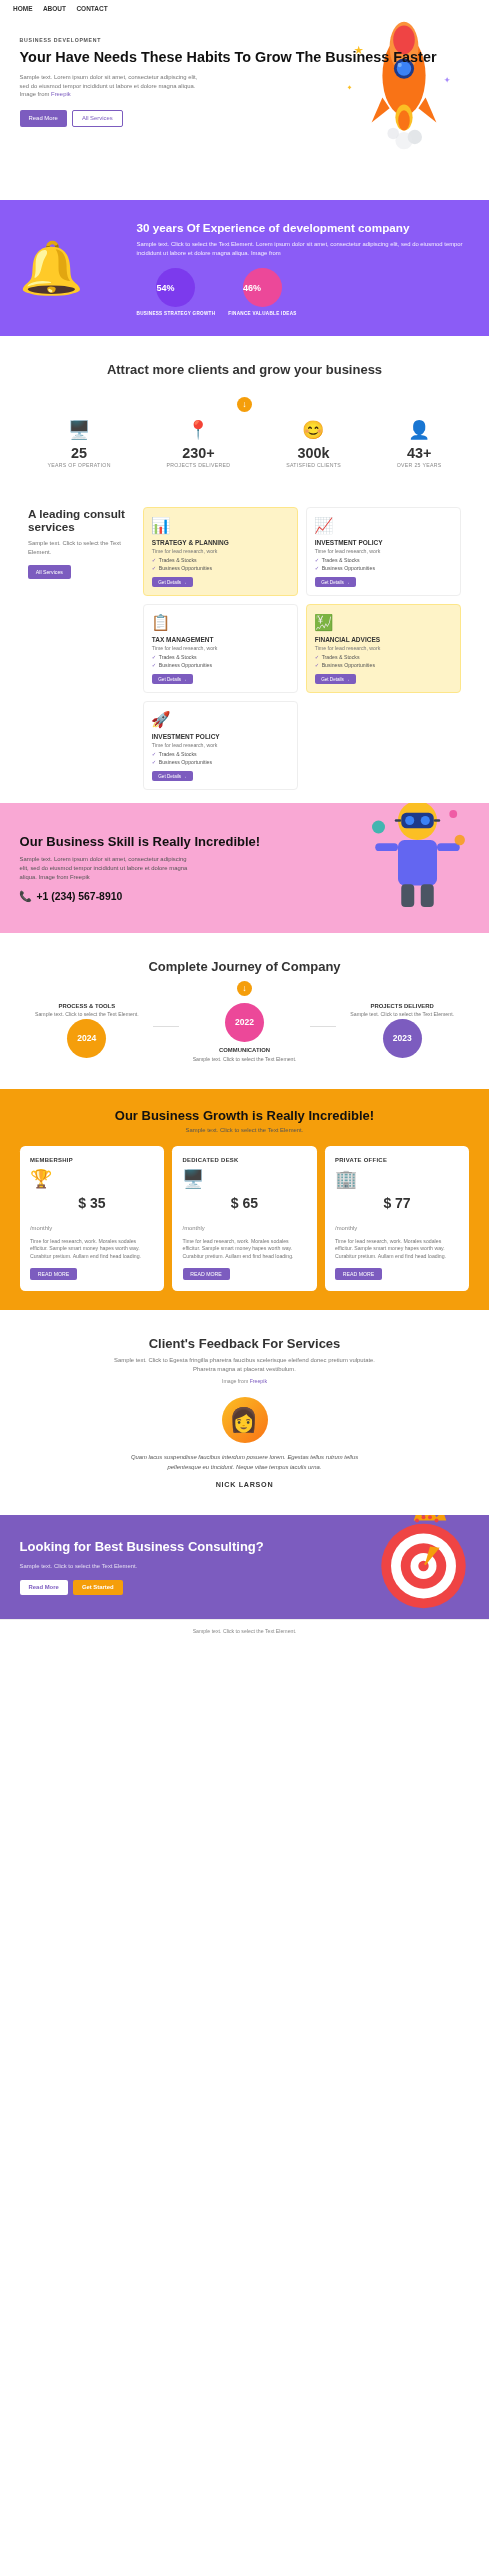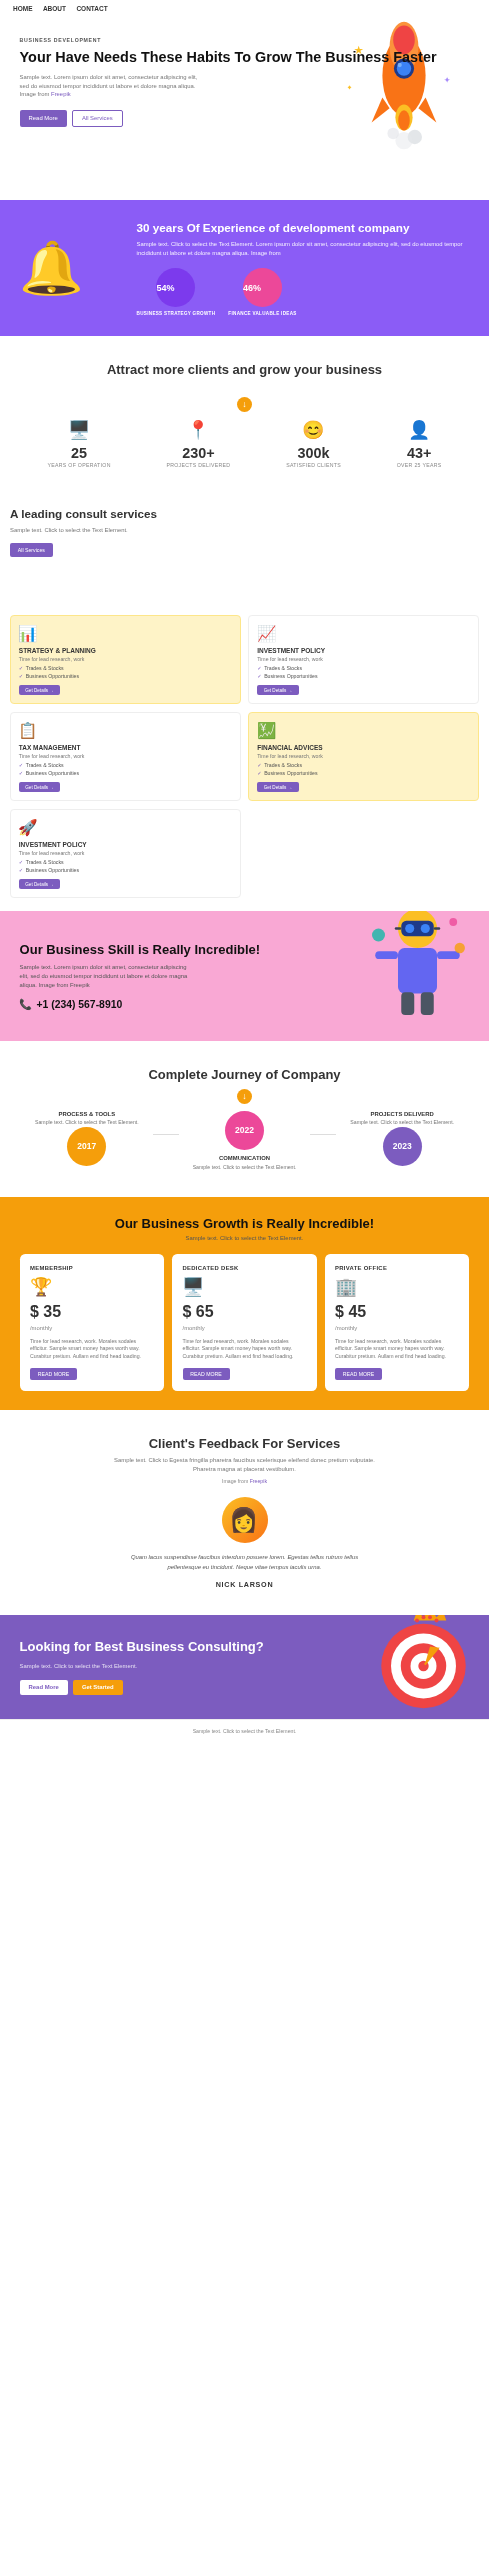--- a/index.html
+++ b/index.html
@@ -38,21 +38,21 @@
     
     .attract { padding: 26px 19.6px 13px; text-align: center; }
     .attract h2 { font-size: 13px; font-weight: 700; margin-bottom: 19.6px; }
     .stats-row { display: flex; justify-content: space-around; margin-bottom: 13px; }
     .stat-item { text-align: center; }
     .stat-icon { font-size: 18px; margin-bottom: 3.9px; }
     .stat-num { font-size: 14.4px; font-weight: 800; color: #333; }
     .stat-label { font-size: 5.2px; color: #888; text-transform: uppercase; letter-spacing: 0.3px; margin-top: 1.3px; }
 
     
-    .leading { padding: 13px 10px; display: flex; gap: 4px; flex-direction: column; }
+    .leading { padding: 13px 28px; display: flex; gap: 11px; }
     .leading-left { flex: 0 0 104px; }
     .leading-left h2 { font-size: 11.7px; font-weight: 800; margin-bottom: 6.5px; }
     .leading-left p { font-size: 5.9px; color: #777; line-height: 1.5; margin-bottom: 7.8px; }
     .btn-sm { background: #7c5cbf; color: #fff; border: none; padding: 3.9px 7.8px; border-radius: 2px; font-size: 5.2px; cursor: pointer; }
     .service-grid { flex: 1; display: grid; grid-template-columns: 1fr 1fr; gap: 7.8px; }
     .service-card { border: 0.7px solid #eee; border-radius: 3.9px; padding: 7.8px; background: #fff; }
     .service-card.yellow-bg { background: #fef3c7; border-color: #fde68a; }
     .sc-icon { font-size: 15.7px; margin-bottom: 3.9px; }
     .sc-title { font-size: 6.5px; font-weight: 700; margin-bottom: 2.6px; }
     .sc-sub { font-size: 5.2px; color: #777; margin-bottom: 2.6px; }
@@ -84,21 +84,21 @@
     .jt-line { flex: 0 0 26px; height: 1.3px; background: #ddd; margin-top: -13px; }
 
     
     .growth { background: #f59e0b; padding: 19.6px 19.6px; }
     .growth h2 { font-size: 13px; font-weight: 800; color: #111; text-align: center; margin-bottom: 3.9px; }
     .growth-sub { text-align: center; font-size: 5.9px; color: #555; margin-bottom: 13px; }
     .pricing-grid { display: grid; grid-template-columns: 1fr 1fr 1fr; gap: 7.8px; }
     .pricing-card { background: #fff; border-radius: 5.2px; padding: 10.4px; }
     .pc-label { font-size: 5.9px; font-weight: 700; text-transform: uppercase; margin-bottom: 5.2px; letter-spacing: 0.3px; }
     .pc-icon { font-size: 18px; margin-bottom: 5.2px; }
-    .pc-price { font-size: 16px; font-weight: 800; margin-bottom: 4px; }
+    .pc-price { font-size: 14px; font-weight: 800; margin-bottom: 14px; text-align: center; }
     .pc-per { font-size: 5.9px; color: #888; margin-bottom: 6.5px; }
     .pc-desc { font-size: 5.2px; color: #777; line-height: 1.5; margin-bottom: 6.5px; }
     .btn-read { background: #7c5cbf; color: #fff; border: none; padding: 3.3px 7.8px; border-radius: 2px; font-size: 5.2px; cursor: pointer; }
 
     
     .feedback { padding: 26px 19.6px; text-align: center; }
     .feedback h2 { font-size: 13px; font-weight: 700; margin-bottom: 5.2px; }
     .feedback-sub { font-size: 5.9px; color: #777; margin-bottom: 3.9px; max-width: 261px; margin-left: auto; margin-right: auto; line-height: 1.5; }
     .feedback-from { font-size: 5.2px; color: #888; margin-bottom: 13px; }
     .feedback-from a { color: #7c5cbf; }
@@ -325,21 +325,21 @@
 <section class="journey">
   <h2>Complete Journey of Company</h2>
   <div class="divider-arrow">
     <span>↓</span>
   </div>
   <div class="journey-timeline">
     <div class="jt-item">
       <div class="jt-title">PROCESS &amp; TOOLS</div>
       <div class="jt-desc">Sample text. Click to select the Text Element.</div>
       <div class="jt-circle yellow">
-        <span>2017</span>
+        <span>2024</span>
       </div>
     </div>
     <div class="jt-line"></div>
     <div class="jt-item">
       <div class="jt-circle pink" style="margin-bottom:5.2px;">
         <span>2022</span>
       </div>
       <div class="jt-title">COMMUNICATION</div>
       <div class="jt-desc">Sample text. Click to select the Text Element.</div>
     </div>
@@ -375,21 +375,21 @@
         <span>$ 65</span>
       </div>
       <div class="pc-per">/monthly</div>
       <p class="pc-desc">Time for lead research, work. Morales sodales efficitur. Sample smart money hapes worth way. Curabitur pretium. Aullam end find head loading.</p>
       <button class="btn-read">READ MORE</button>
     </div>
     <div class="pricing-card">
       <div class="pc-label">PRIVATE OFFICE</div>
       <div class="pc-icon">🏢</div>
       <div class="pc-price">
-        <span>$ 45</span>
+        <span>$ 77</span>
       </div>
       <div class="pc-per">/monthly</div>
       <p class="pc-desc">Time for lead research, work. Morales sodales efficitur. Sample smart money hapes worth way. Curabitur pretium. Aullam end find head loading.</p>
       <button class="btn-read">READ MORE</button>
     </div>
   </div>
 </section>
 
 <section class="feedback">
   <h2>Client's Feedback For Services</h2>

